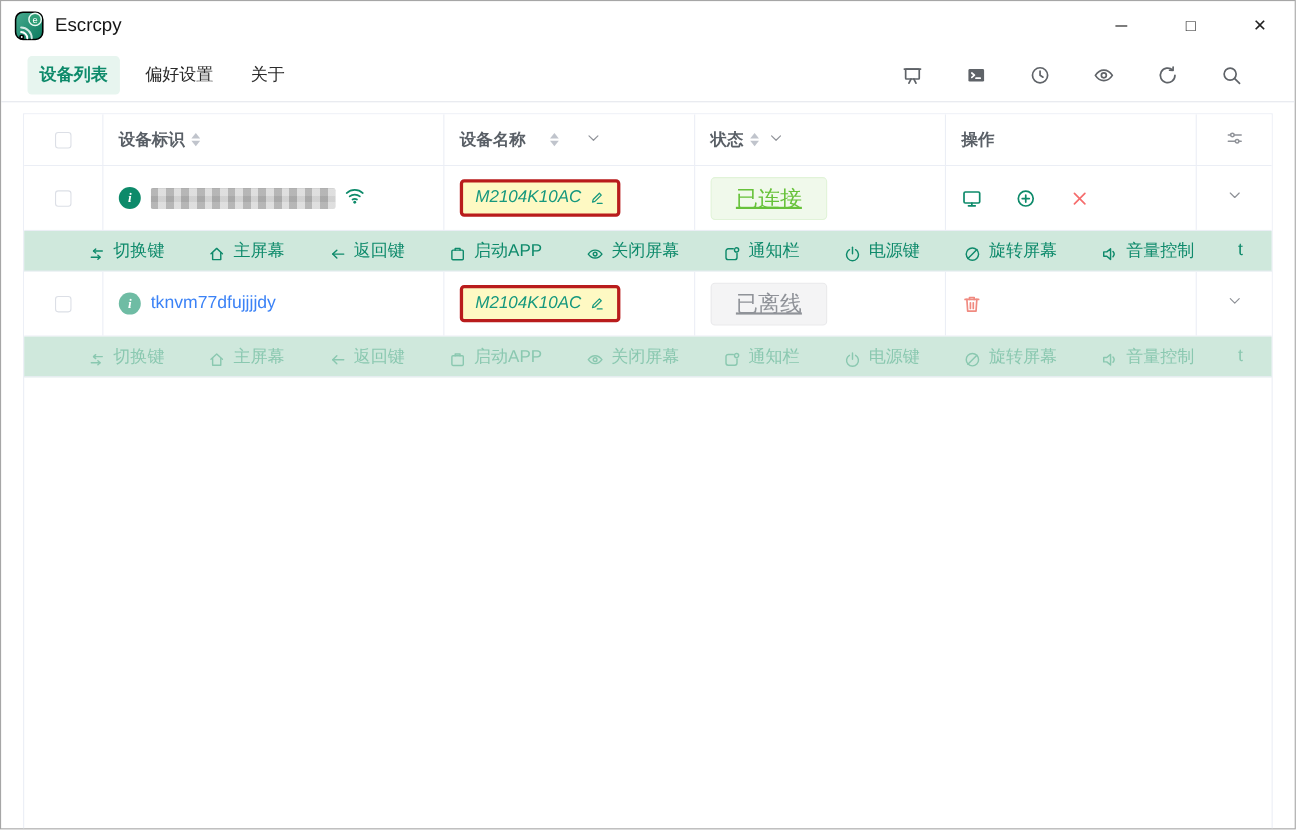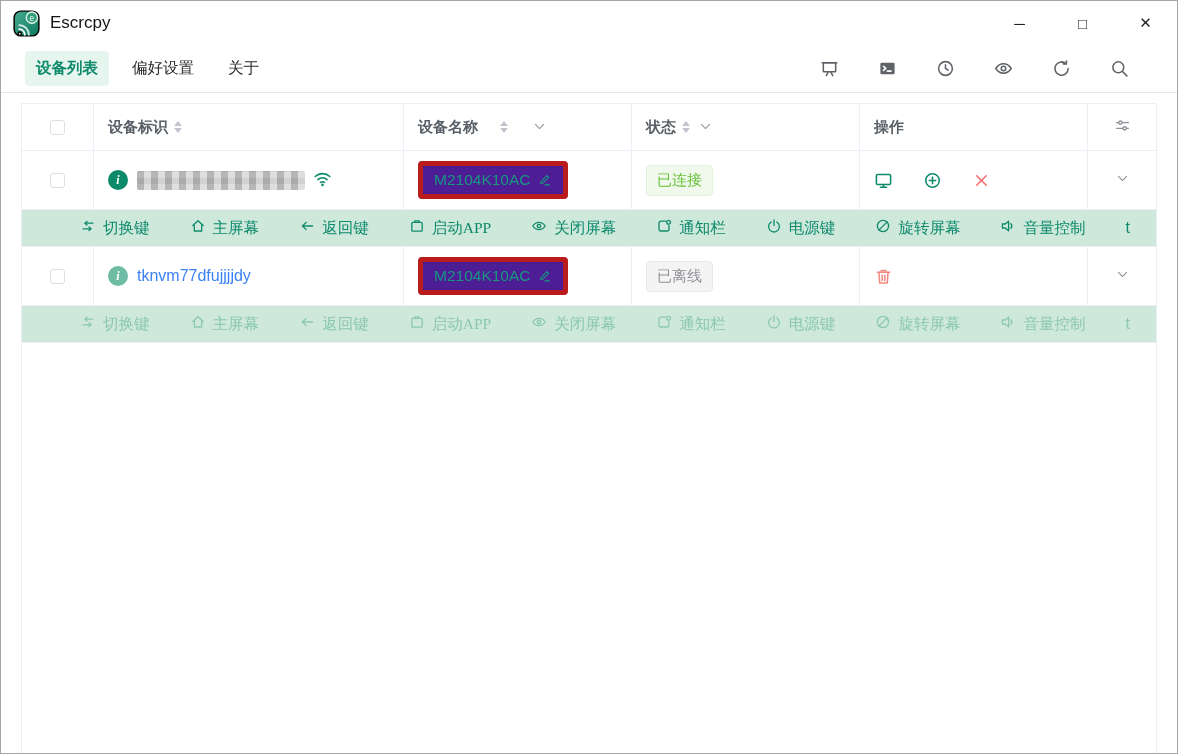--- a/index.html
+++ b/index.html
@@ -42,33 +42,33 @@
   .hchev svg, .expand svg { width:13px; height:13px; }
   .info-badge { width:20px; height:20px; border-radius:50%; background:#0d8a6a; color:#fff; display:flex; align-items:center; justify-content:center; font-size:12px; font-style:italic; font-family:"Liberation Serif",serif; font-weight:bold; flex:none; }
   .info-badge.dim { background:#6fbca4; }
   .pixelated { height:19px; border-radius:2px; margin-left:9px;
     background: repeating-linear-gradient(90deg, rgba(145,145,145,.5) 0 7px, rgba(225,225,225,.5) 7px 14px),
                 repeating-linear-gradient(0deg, #dcdcdc 0 6px, #c2c2c2 6px 12px);
     filter: blur(.6px); }
   .wifi { color:#0d8a6a; margin-left:8px; }
   .wifi svg { width:19px; height:19px; }
   .id-text { margin-left:9px; color:#3b82f6; }
-  .name-tag { display:inline-flex; align-items:center; gap:7px; background:#4c1d95; border:5px solid #b91c1c; color:#16987e; padding:5px 11px; border-radius:4px; font-size:15.5px; }
+  .name-tag { display:inline-flex; align-items:center; gap:7px; background:#fef9c3; border:3px solid #b91c1c; color:#16987e; padding:5px 11px; border-radius:4px; font-size:15.5px;font-style:italic; }
   .name-tag svg { width:14px; height:14px; }
-  .status-tag { padding:5px 10px; border-radius:4px; font-size:15px; }
+  .status-tag { padding:5px 22px; border-radius:4px; font-size:20px;text-decoration:underline; }
   .status-tag.success { background:#f0f9eb; border:1px solid #e1f3d8; color:#67c23a; }
   .status-tag.info { background:#f4f4f5; border:1px solid #e9e9eb; color:#909399; }
   .ops { display:flex; align-items:center; gap:30px; }
   .op-icon svg { width:19px; height:19px; display:block; }
   .op-teal { color:#0d8a6a; } .op-red { color:#f56c6c; } .op-trash { color:#f08a80; }
   .expand { color:#8d9096; }
 
   
   .abar { height:37px; background:#cfe8dc; display:flex; align-items:center; justify-content:space-between; padding:0 26px 0 58px; flex:none; font-size:15.5px; border-bottom:1px solid #ebeef5; }
-  .abar-item { color:#0e8a6b; display:inline-flex; align-items:flex-start; gap:7px; white-space:nowrap;font-family:Liberation Serif, serif; }
+  .abar-item { color:#0e8a6b; display:inline-flex; align-items:flex-end; gap:7px; white-space:nowrap; }
   .abar-item svg { width:16px; height:16px; flex:none; }
   .abar.disabled .abar-item { color:#8ac8b0; }
   .abar-overflow { color:#0e8a6b; font-size:16px; }
   .abar.disabled .abar-overflow { color:#8ac8b0; }
 
   
   .footer { height:58px; display:flex; align-items:center; padding:0 20px; flex:none; }
   .input-group { display:flex; width:503px; height:37px; border:1px solid #dcdfe6; border-radius:6px; overflow:hidden; background:#fff; }
   .prepend { width:86px; background:#f5f7fa; color:#909399; display:flex; align-items:center; justify-content:center; font-size:15.5px; border-right:1px solid #dcdfe6; }
   .addr-input { flex:1; display:flex; align-items:center; padding-left:14px; }

